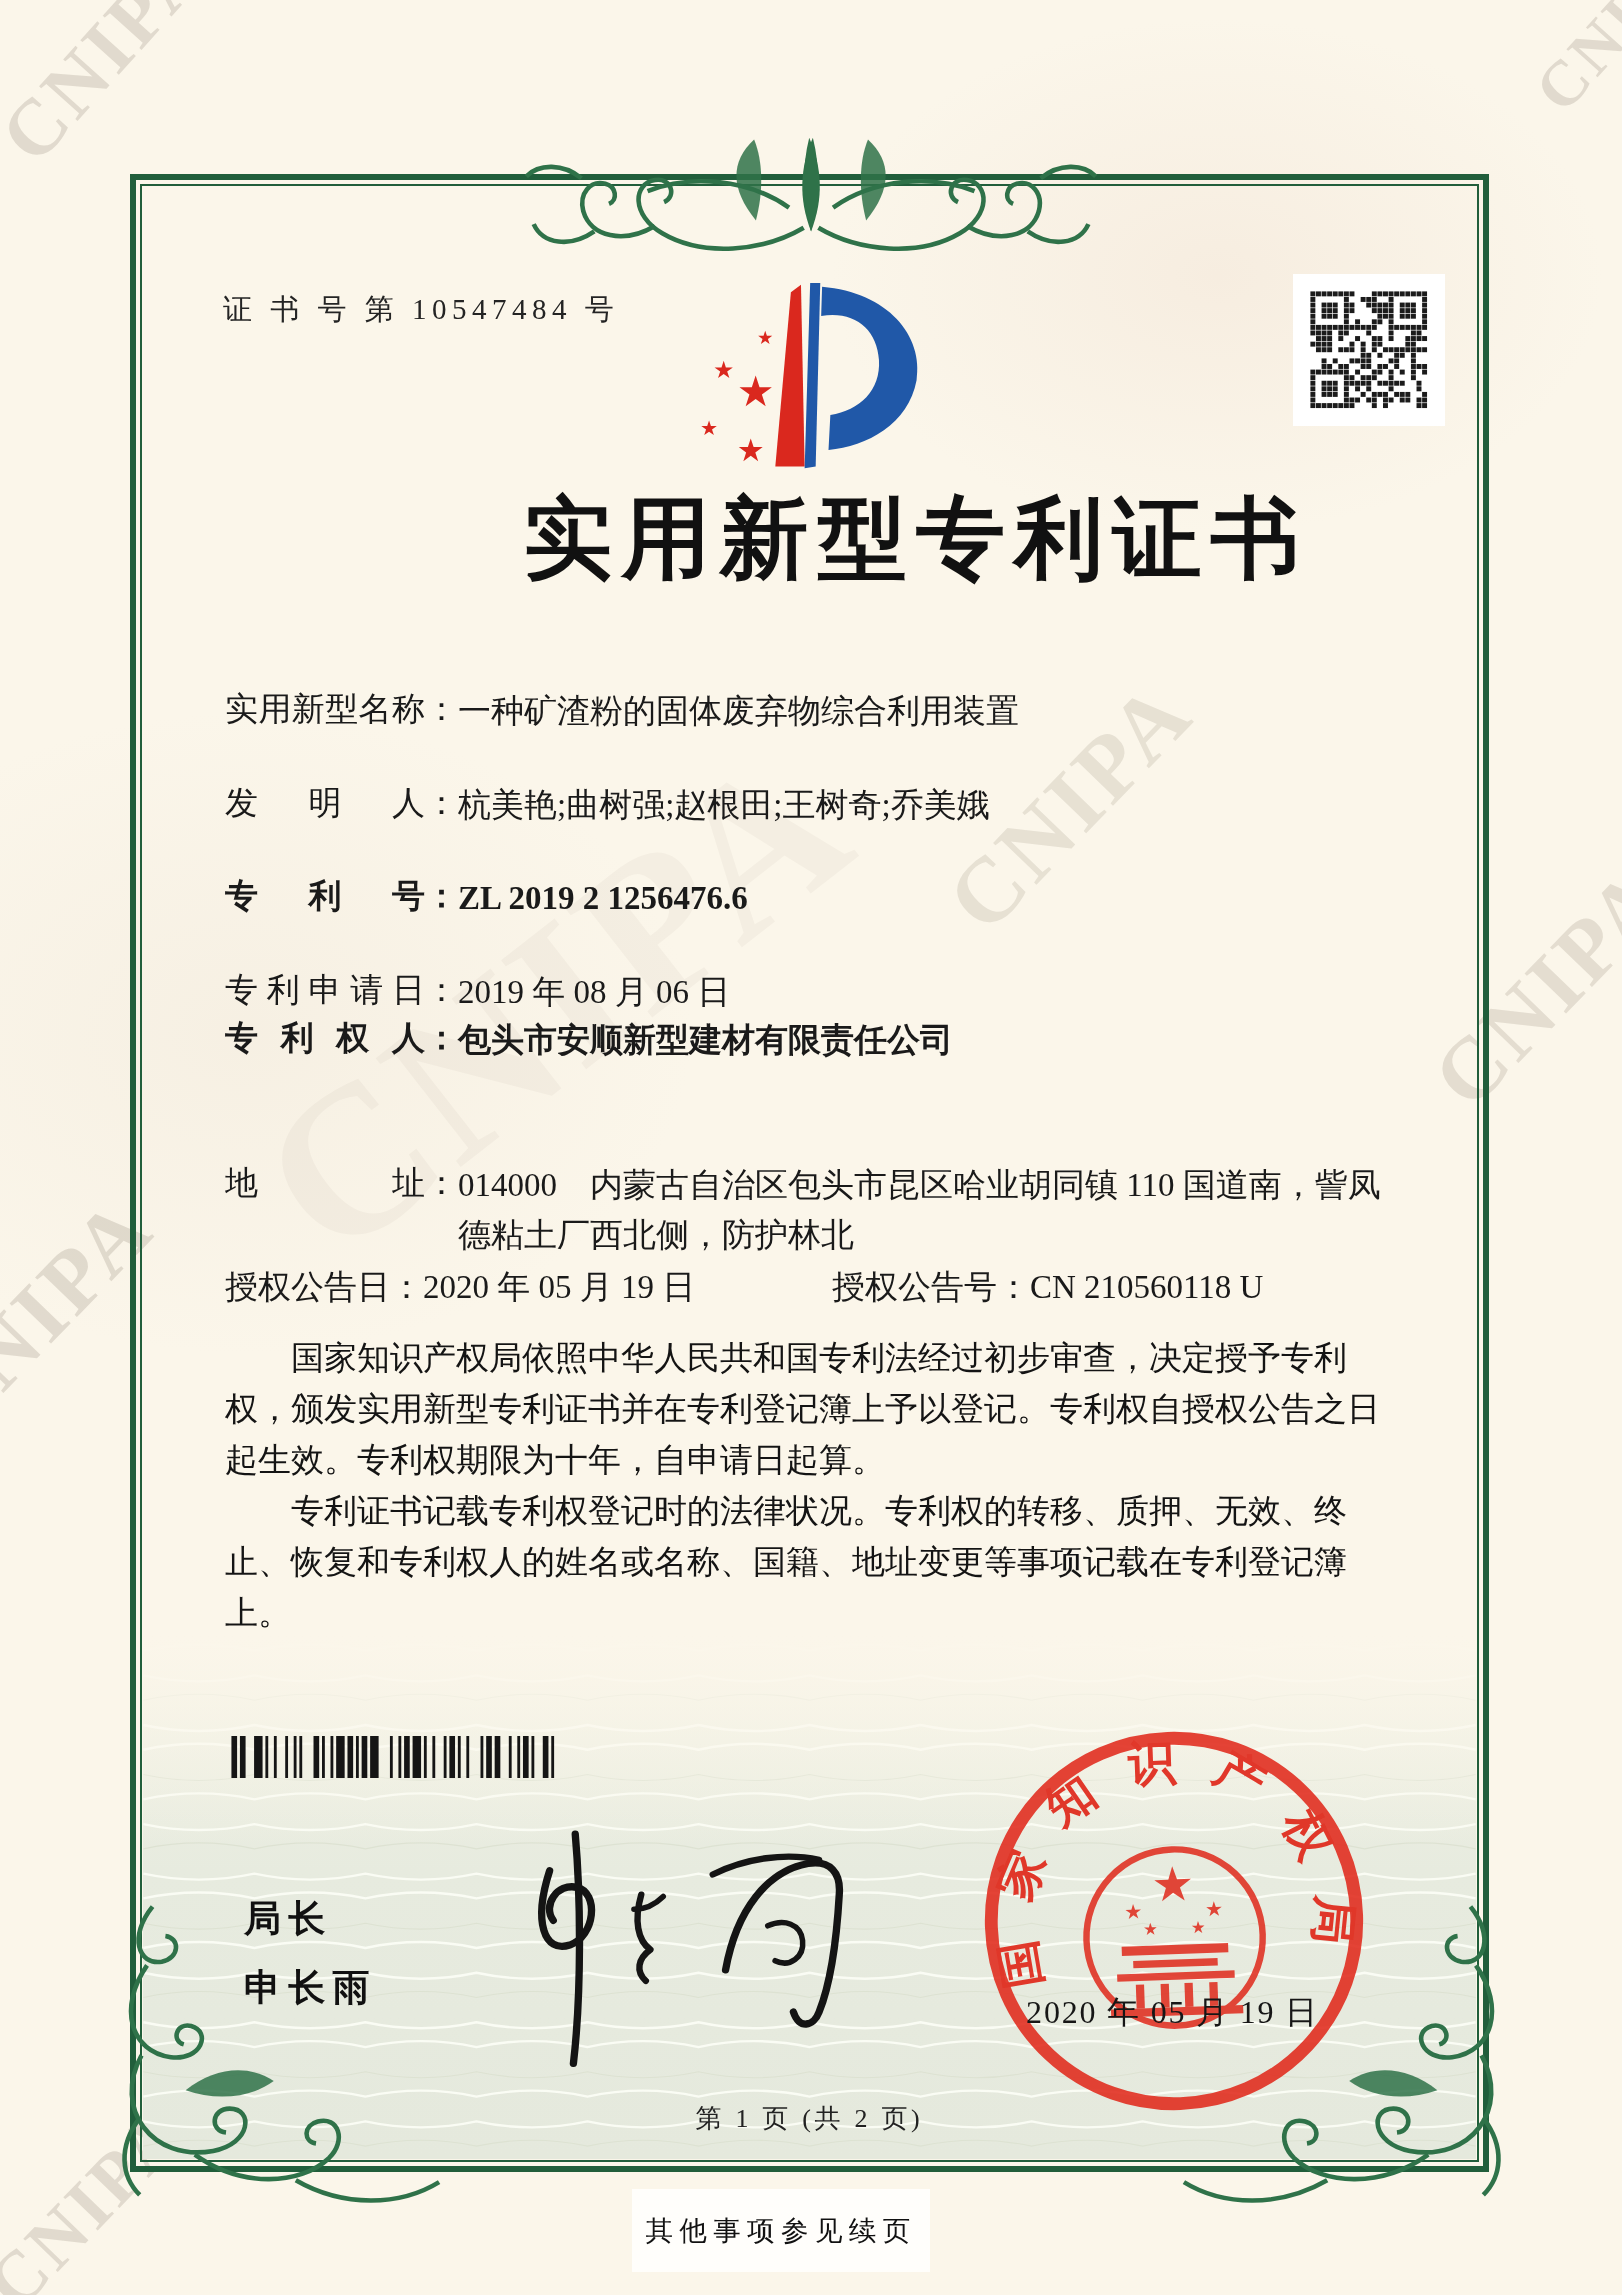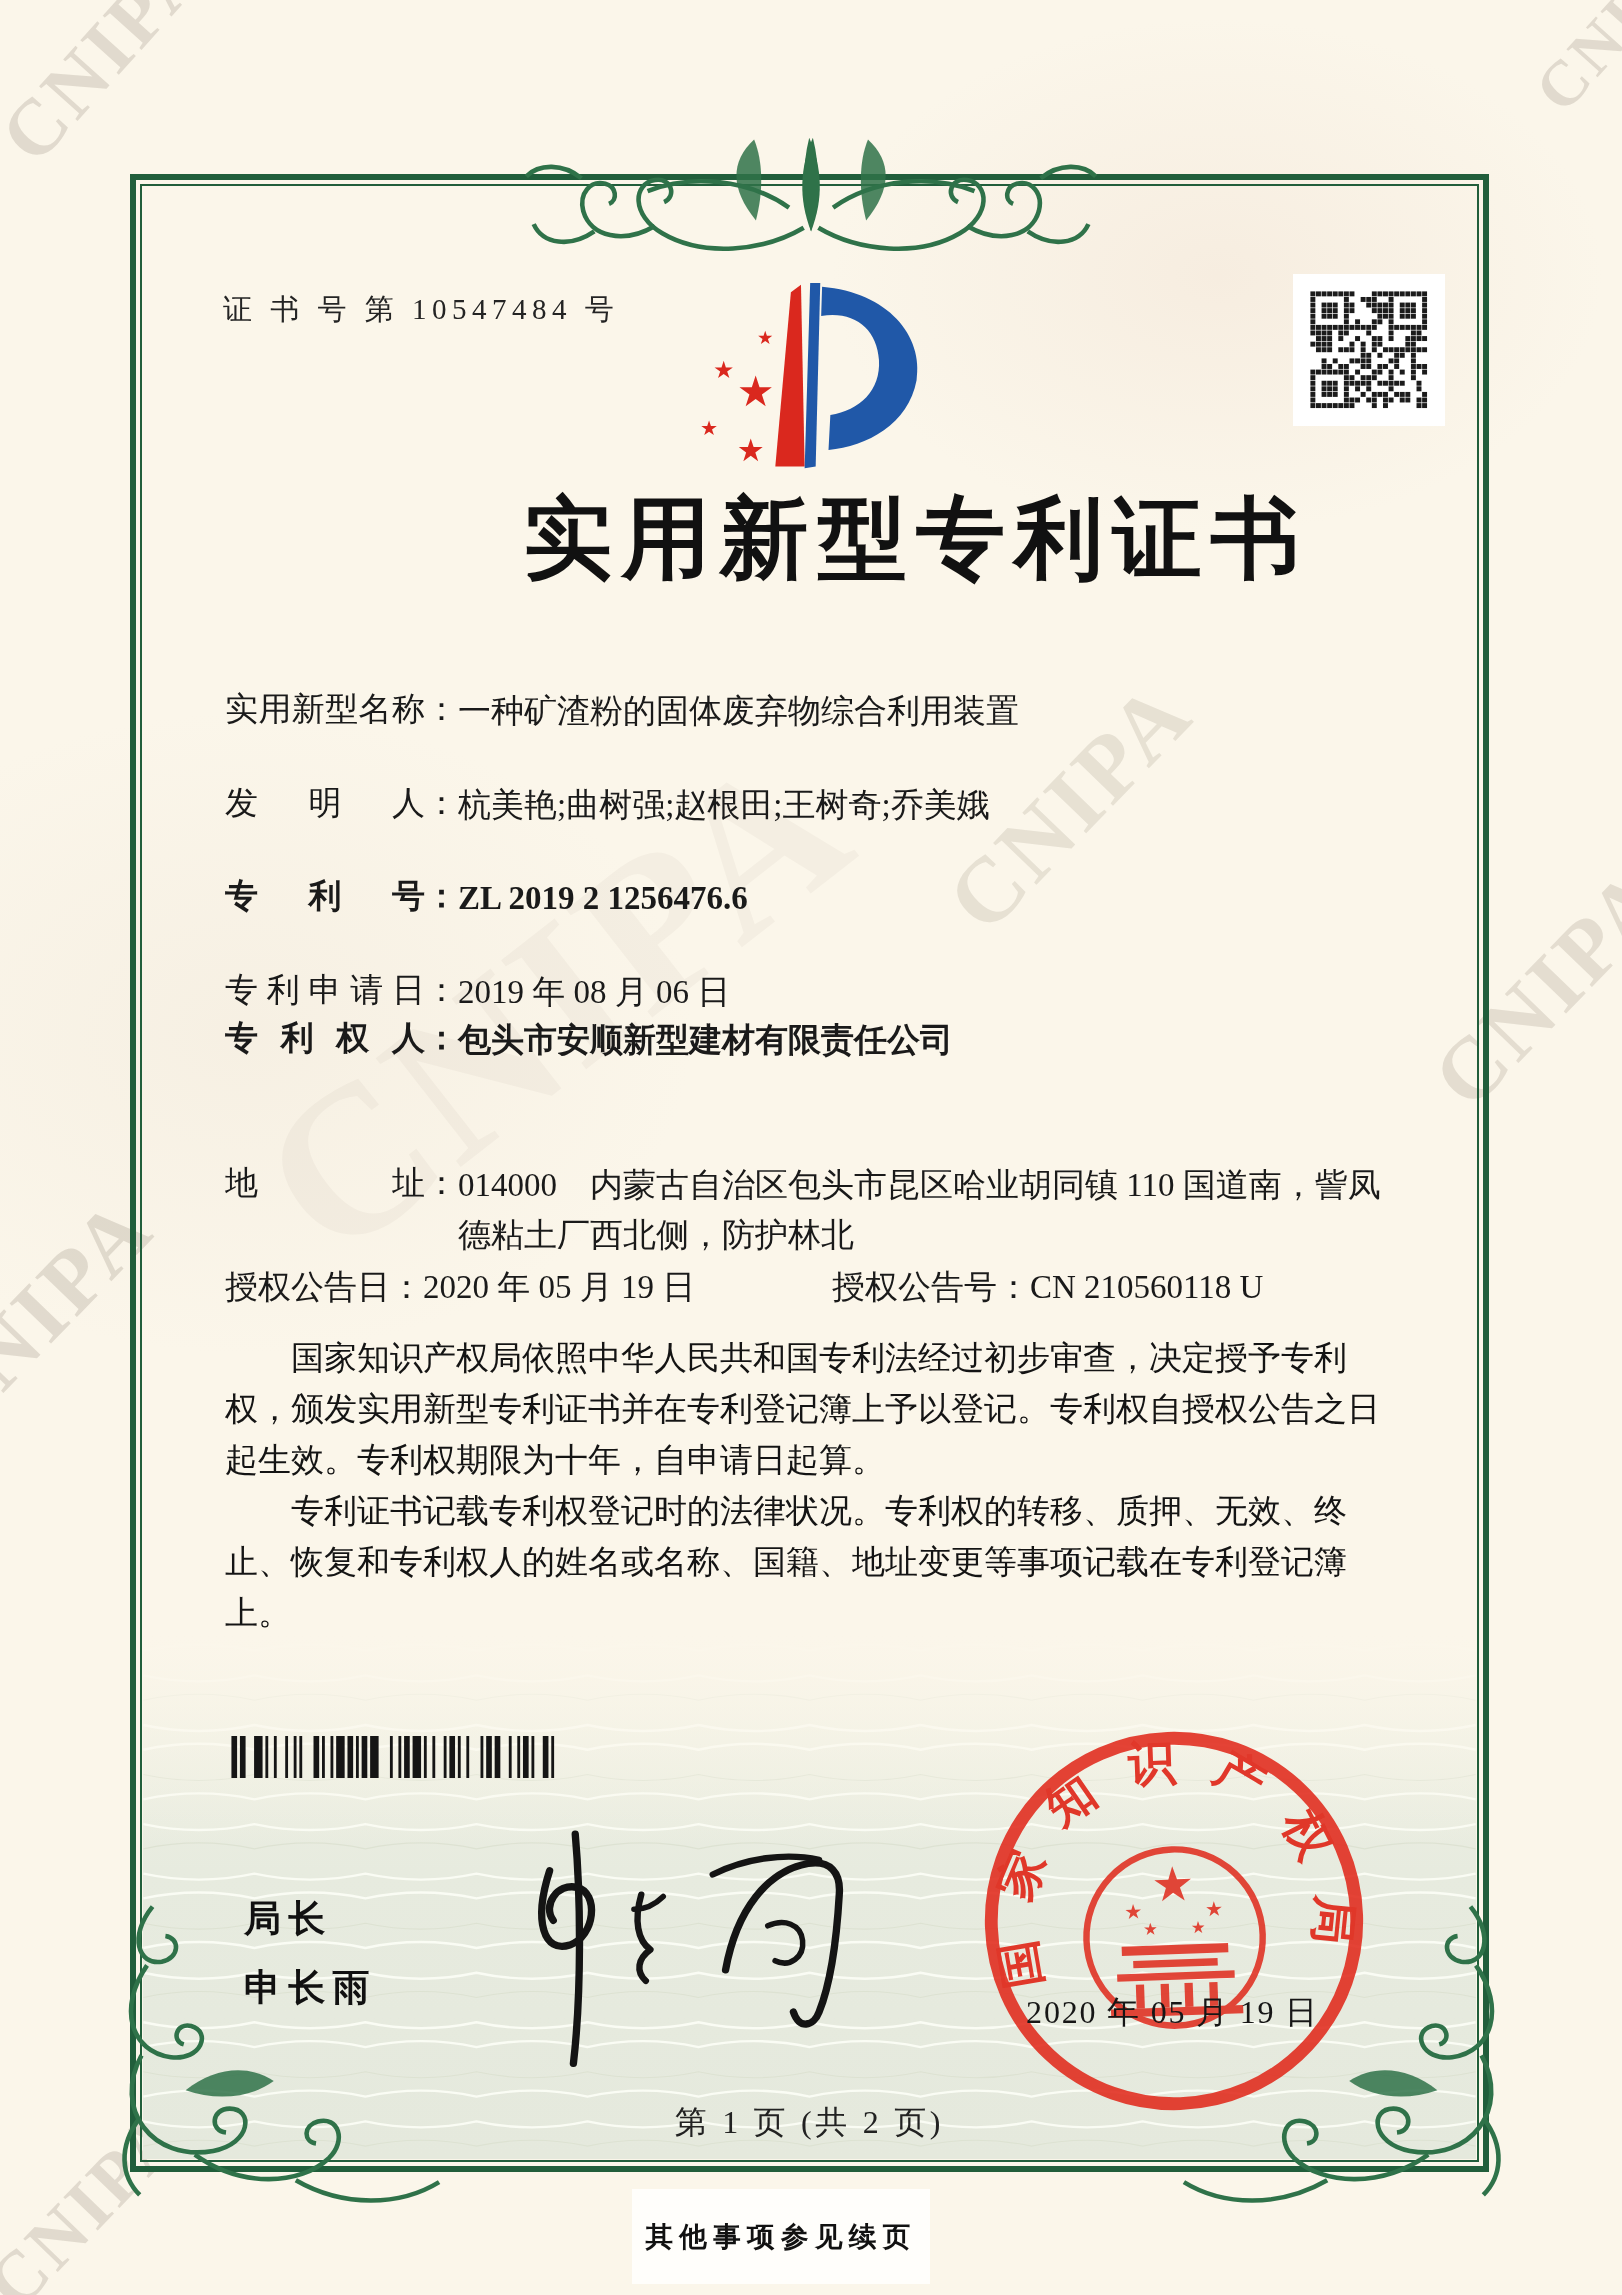--- a/index.html
+++ b/index.html
@@ -44,23 +44,23 @@
   
   #director-label{position:absolute;left:244px;top:1894px;font-size:37px;font-weight:bold;letter-spacing:7.3px;color:#111;}
   #director-name{position:absolute;left:244px;top:1963px;font-size:37px;font-weight:bold;letter-spacing:7.3px;color:#111;}
   
   #signature{position:absolute;left:496px;top:1814px;width:395px;height:275px;}
   
   #seal{position:absolute;left:972px;top:1719px;width:404px;height:404px;opacity:.93;transform:rotate(-2deg);}
   #seal-date{position:absolute;left:989px;top:1991px;width:367px;text-align:center;
       font-size:32px;color:#161616;letter-spacing:1.8px;}
   
-  #page-info{position:absolute;left:130px;top:2101px;width:1359px;text-align:center;font-size:32px;letter-spacing:3.7px;color:#222;}
-  #note-box{position:absolute;left:632px;top:2189px;width:298px;height:95px;background:#fffefb;
-      display:flex;align-items:center;justify-content:center;font-size:27.5px;letter-spacing:6.4px;color:#111;font-weight:bold;}
+  #page-info{position:absolute;left:130px;top:2101px;width:1359px;text-align:center;font-size:26px;letter-spacing:3.7px;color:#222;}
+  #note-box{position:absolute;left:632px;top:2189px;width:298px;height:83px;background:#fffefb;
+      display:flex;align-items:center;justify-content:center;font-size:27.5px;letter-spacing:6.4px;color:#111;}
   svg{display:block;}
   .noint{pointer-events:none;}
 </style>
 </head>
 <body>
 
 <div id="page">
 
   <div class="wm" style="left:-27.5px;top:7.3px;font-size:79px;transform:rotate(-48deg);">CNIPA</div>
   <div class="wm" style="left:1512px;top:-16.5px;font-size:64px;transform:rotate(-48deg);">CNIPA</div>

